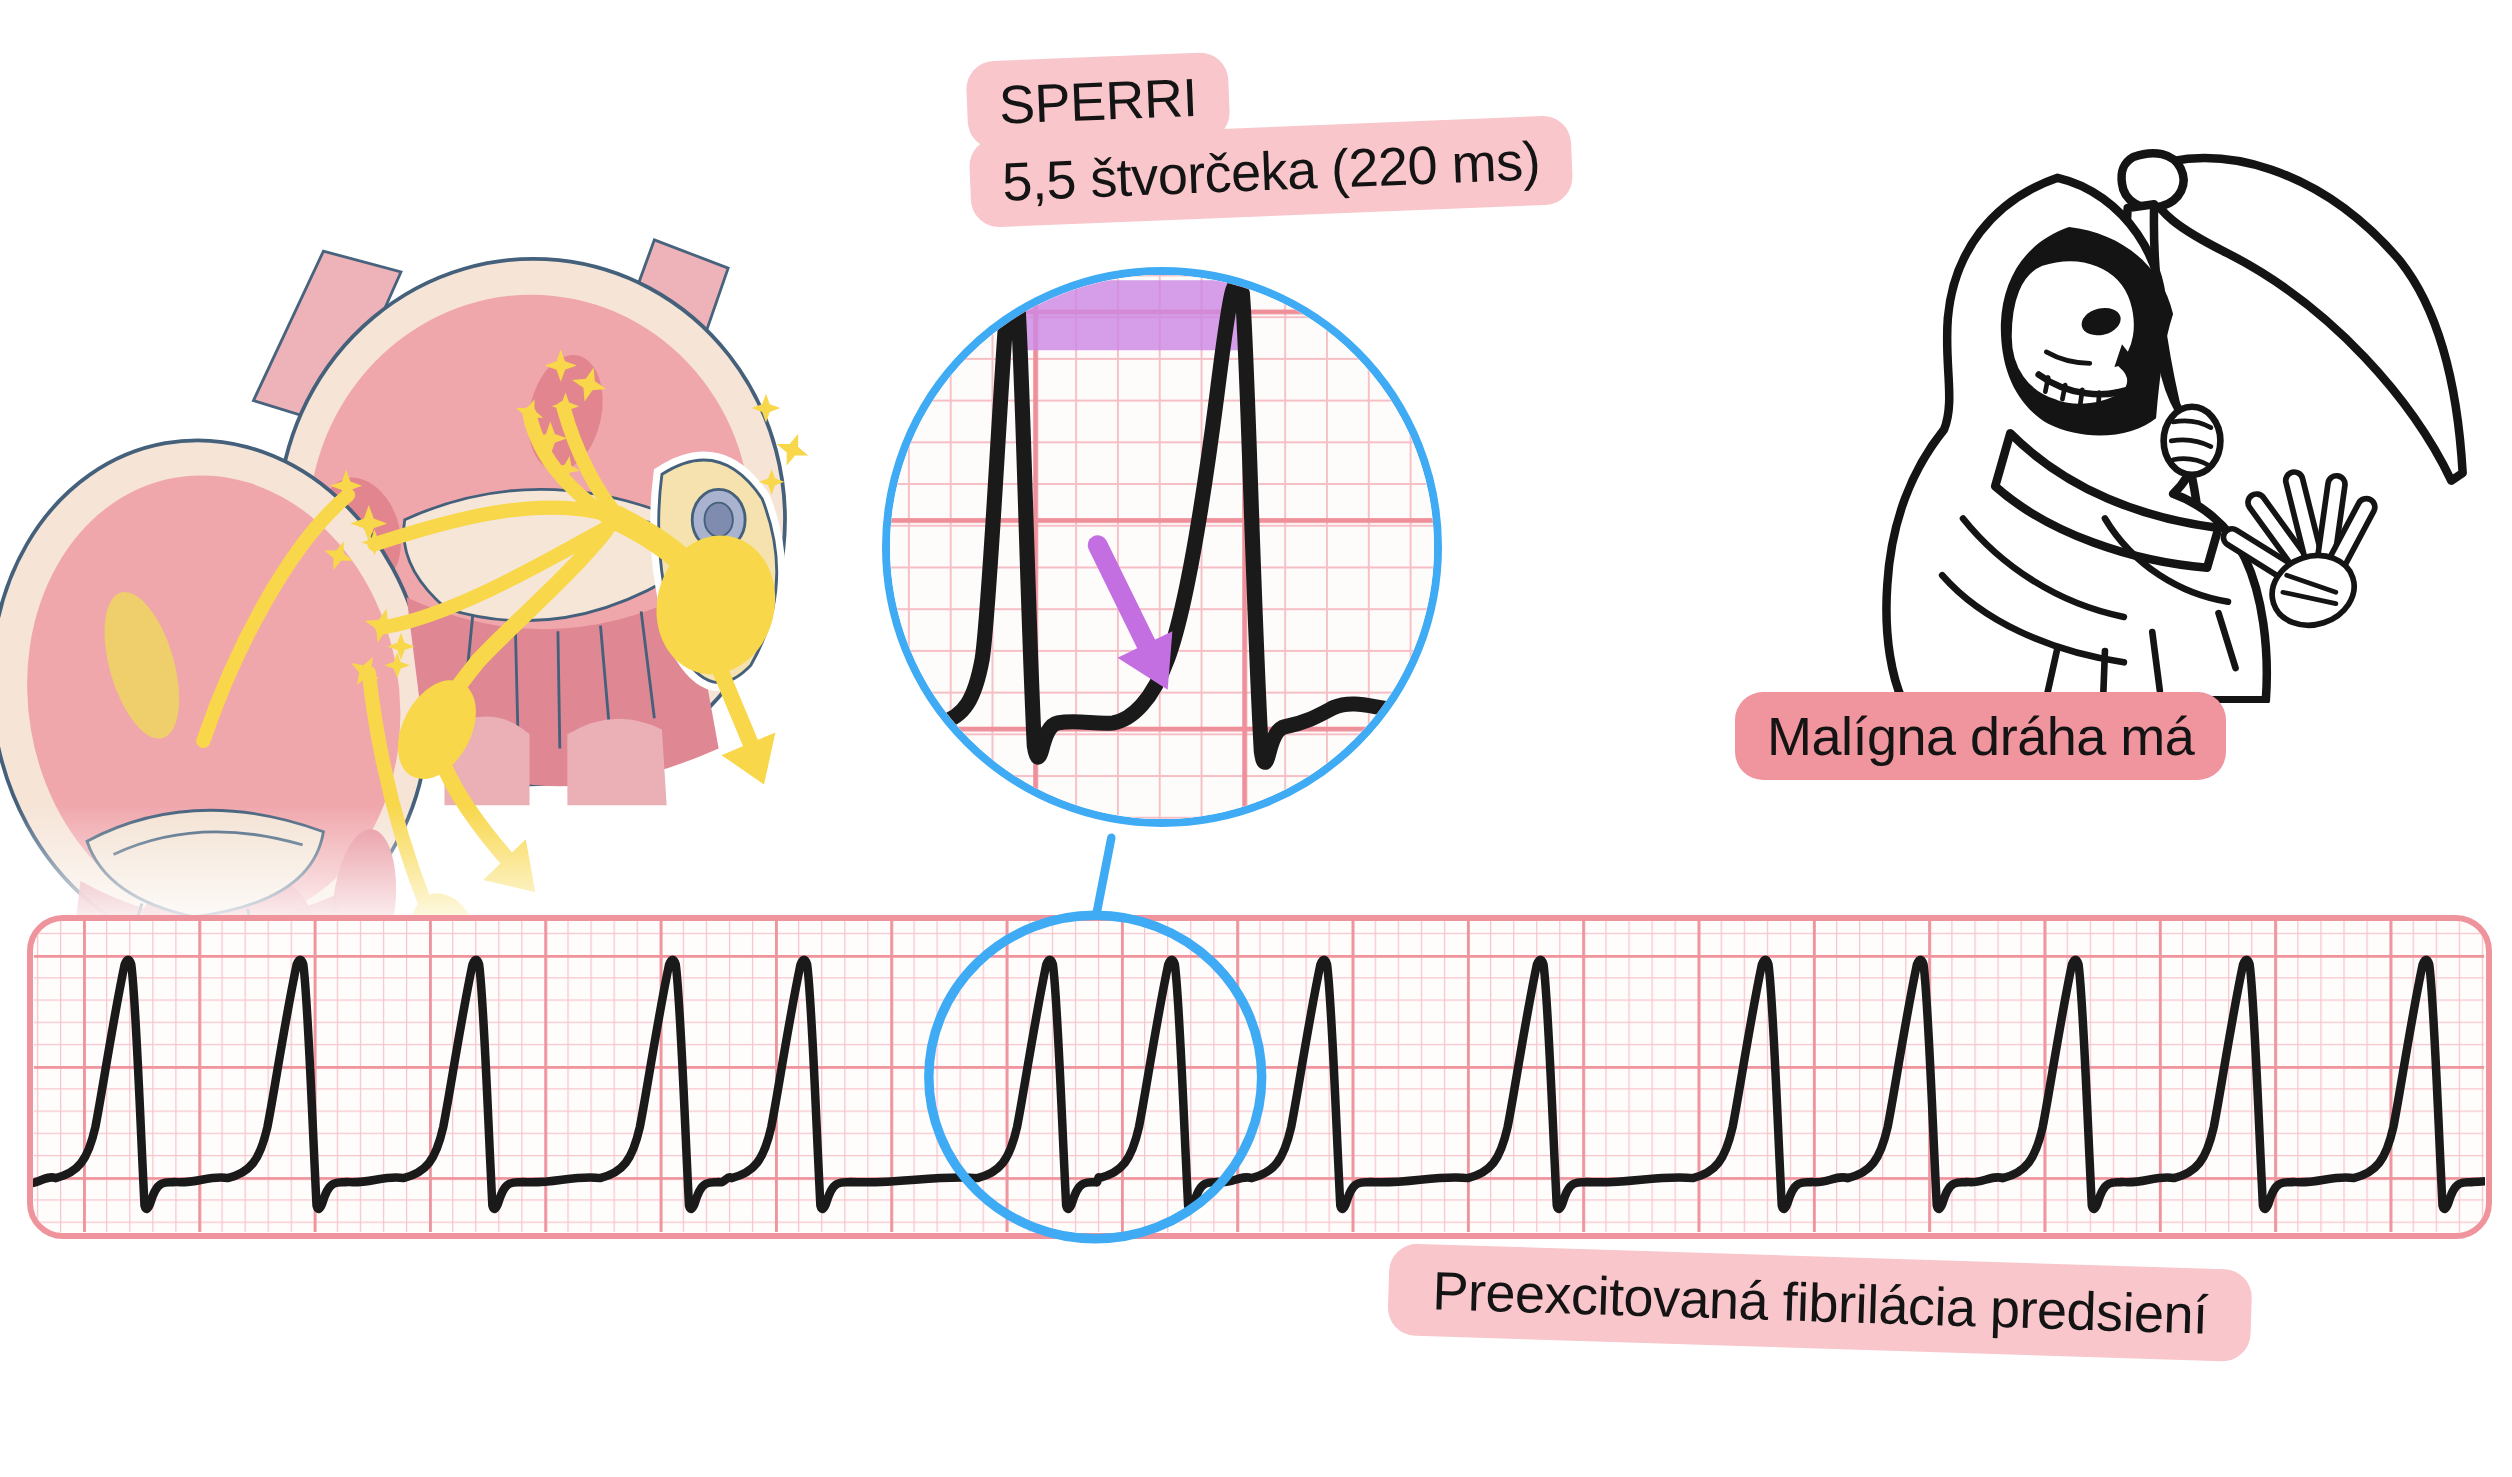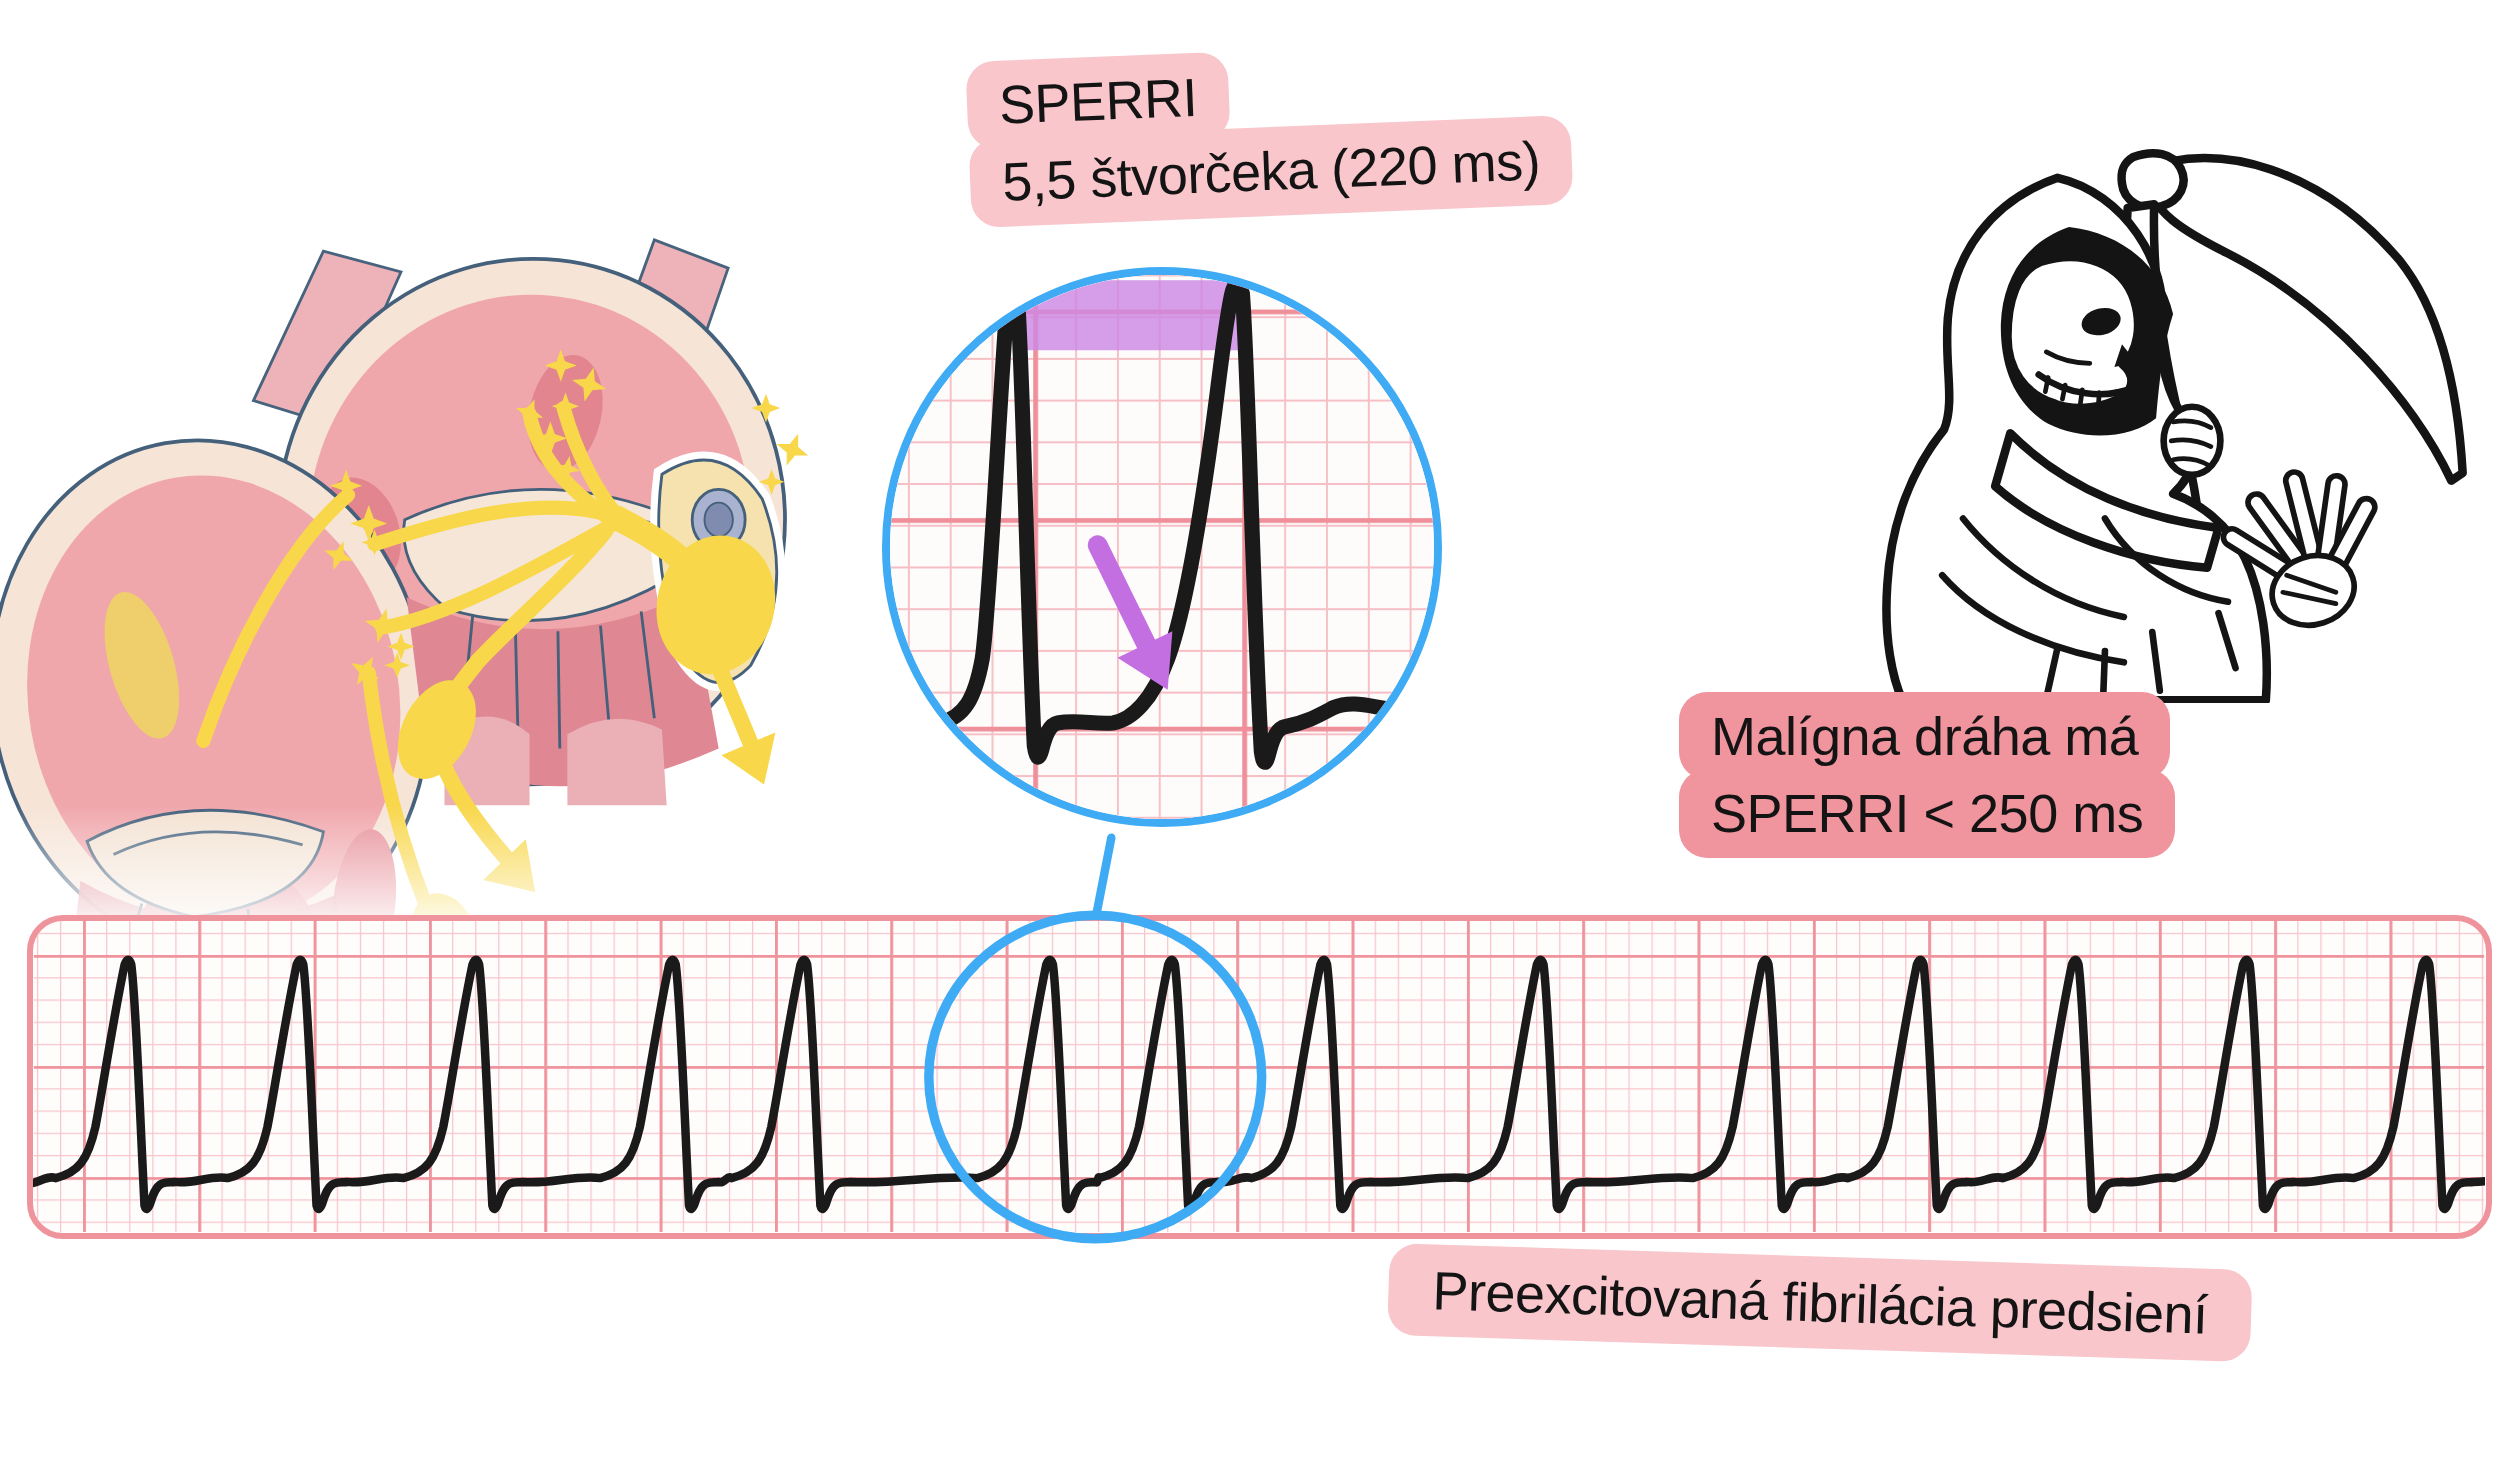--- a/index.html
+++ b/index.html
@@ -20,21 +20,21 @@
   .abs{position:absolute;}
 
   
   .pill{display:table;background:var(--pink-light);border-radius:28px;
         padding:13.2px 32px;font-size:54px;letter-spacing:-0.5px;line-height:1.15;
         color:#141414;white-space:nowrap;}
   .pill+.pill{margin-top:-11.4px;}
   .label-group{position:absolute;}
   .label-maligna .pill{background:var(--pink-dark);}
   .label-sperri{left:972px;top:62px;transform:rotate(-2.3deg);transform-origin:left bottom;z-index:40;}
-  .label-maligna{left:1679px;top:692px;z-index:40;}
+  .label-maligna{left:1735px;top:692px;z-index:40;}
   .label-strip{left:1390px;top:1243px;transform:rotate(1.8deg);transform-origin:left top;z-index:40;}
   .label-strip .pill{padding:15px 44px;}
 
   
   .ecg-strip{left:26.5px;top:915px;width:2465px;height:324px;border:6.6px solid var(--grid-major);
              border-radius:36px;background:#fffcfc;overflow:hidden;z-index:10;}
   .ecg-strip svg{position:absolute;left:0;top:0;}
 
   
   .magnifier{left:882px;top:267px;width:560px;height:560px;border:8.5px solid var(--blue);
@@ -193,21 +193,20 @@
     </g>
   </svg>
 
   <div class="label-group label-sperri">
     <div class="pill">SPERRI</div>
     <div class="pill">5,5 štvorčeka (220 ms)</div>
   </div>
 
   <div class="label-group label-maligna">
     <div class="pill">Malígna dráha má</div>
-    <div class="pill">SPERRI &lt; 250 ms</div>
   </div>
 
   <div class="abs magnifier">
     <svg width="577" height="577" viewBox="0 0 610 610">
       <defs>
         <pattern id="magSmall" width="44.2" height="44.1" x="27.4" y="7.9" patternUnits="userSpaceOnUse">
           <path d="M0 0 H44.2 M0 0 V44.1" stroke="#f5bfc5" stroke-width="4" fill="none"></path>
         </pattern>
         <pattern id="magLarge" width="221" height="220.5" x="160" y="45" patternUnits="userSpaceOnUse">
           <path d="M0 0 H221 M0 0 V220.5" stroke="#ee8f99" stroke-width="10" fill="none"></path>

